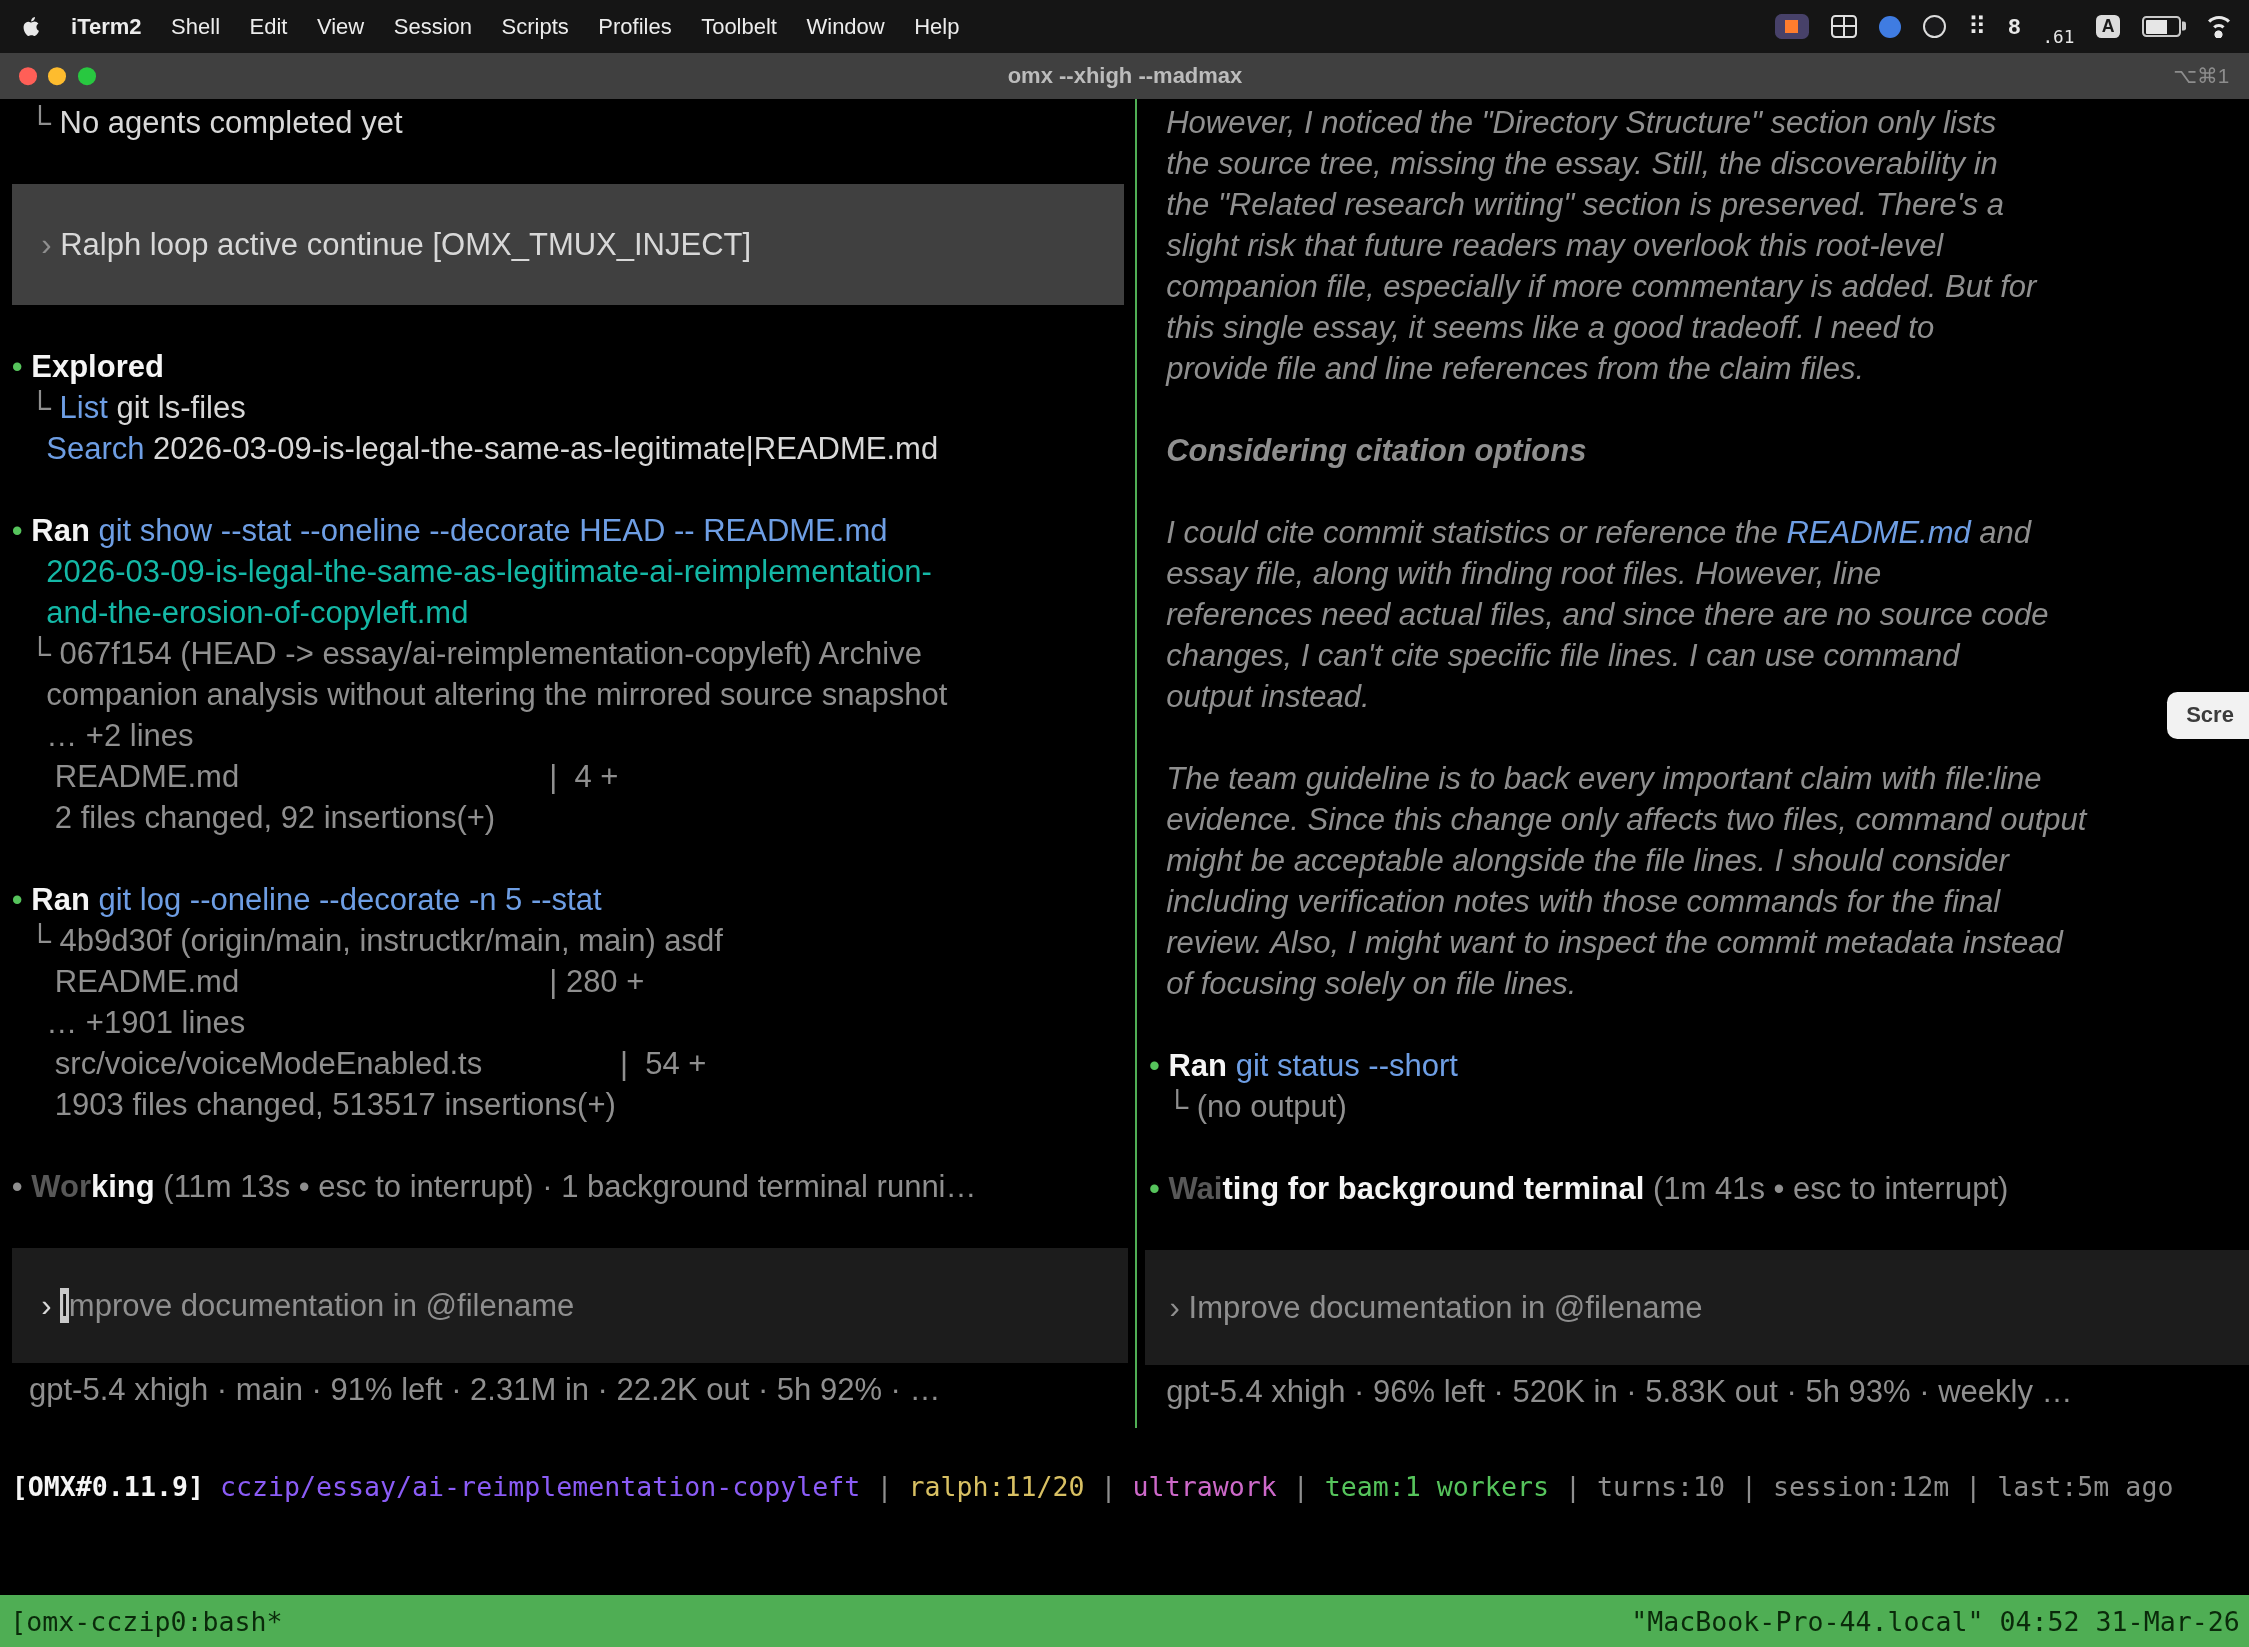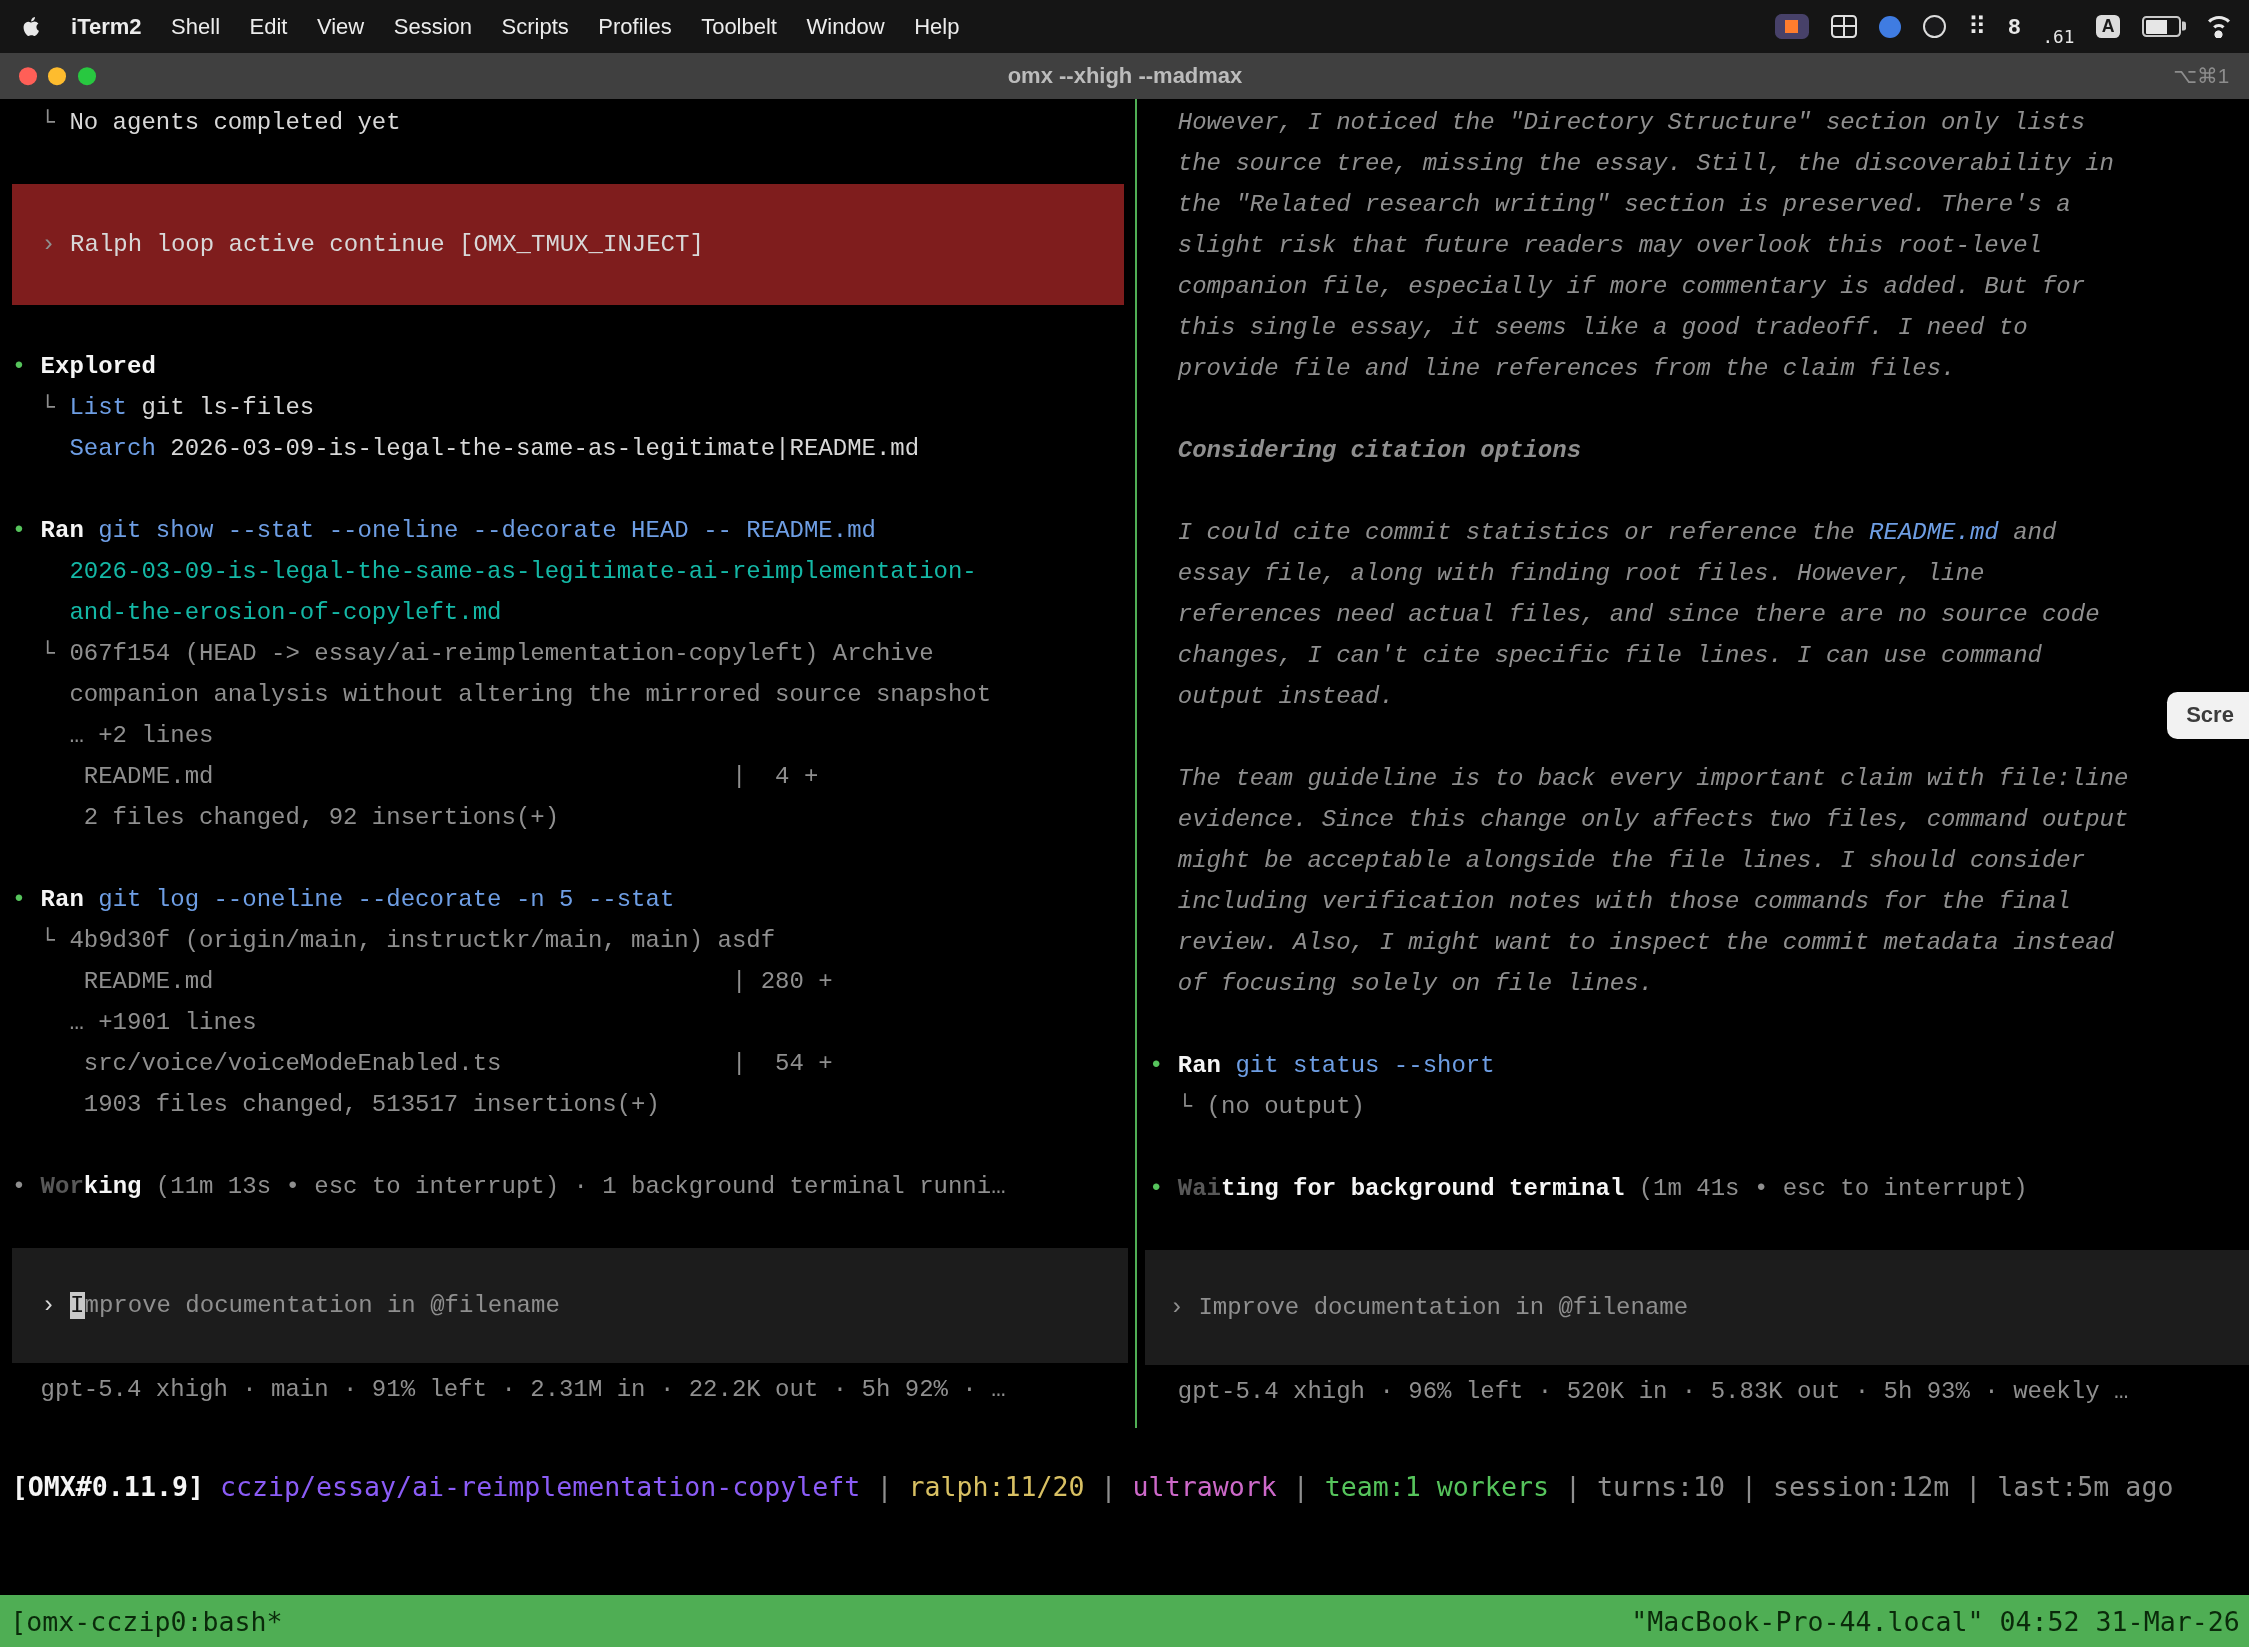--- a/index.html
+++ b/index.html
@@ -48,28 +48,28 @@
   .traffic{position:absolute;left:19px;top:50%;transform:translateY(-50%);display:flex;gap:11.8px;}
   .tl{width:17.7px;height:17.7px;border-radius:50%;}
   .tl-red{background:#ff5f57;}.tl-yellow{background:#febc2e;}.tl-green{background:#28c840;}
   .window-title{position:absolute;left:0;right:0;text-align:center;line-height:46px;color:#bcbcbc;
     font-size:22px;font-weight:700;}
   .shortcut{position:absolute;right:20.7px;line-height:46px;color:#8d8d8d;font-size:20.7px;}
 
   
   .terminal{position:absolute;top:99px;left:0;right:0;bottom:0;background:#000;}
   .panes{display:flex;height:1329px;}
-  .pane{padding:3px 0 0 11.8px;font-family:Liberation Mono, monospace;font-size:24px;color:#d8d8d8;
+  .pane{padding:3px 0 0 11.8px;font-family:Liberation Sans, sans-serif;font-size:31px;color:#d8d8d8;
     box-sizing:border-box;overflow:hidden;}
   .pane-left{width:1135px;}
   .divider{width:2.2px;background:#4fae54;height:1329px;}
   .pane-right{flex:1;}
   .t-line,.t-status{height:41px;line-height:41px;white-space:pre;overflow:hidden;}
   .t-blank{height:41px;}
-  .t-box{background:#7f1d1d;margin-right:11px;padding:40px 0 40px 29.5px;white-space:pre;line-height:41px;}
+  .t-box{background:#404040;margin-right:11px;padding:40px 0 40px 29.5px;white-space:pre;line-height:41px;}
   .t-input{background:#1c1c1c;margin-right:7.4px;padding:37px 0 37px 29.5px;white-space:pre;line-height:41px;}
   .t-status{margin-top:5.9px;}
   .pane-right .t-box,.pane-right .t-input{margin-right:0;margin-left:-4.4px;padding-left:25px;}
 
   
   .fg{color:#d8d8d8;}
   .white{color:#f5f5f5;}
   .dim{color:#8f8f8f;}
   .dim2{color:#585858;}
   .blue{color:#6e9ee4;}

